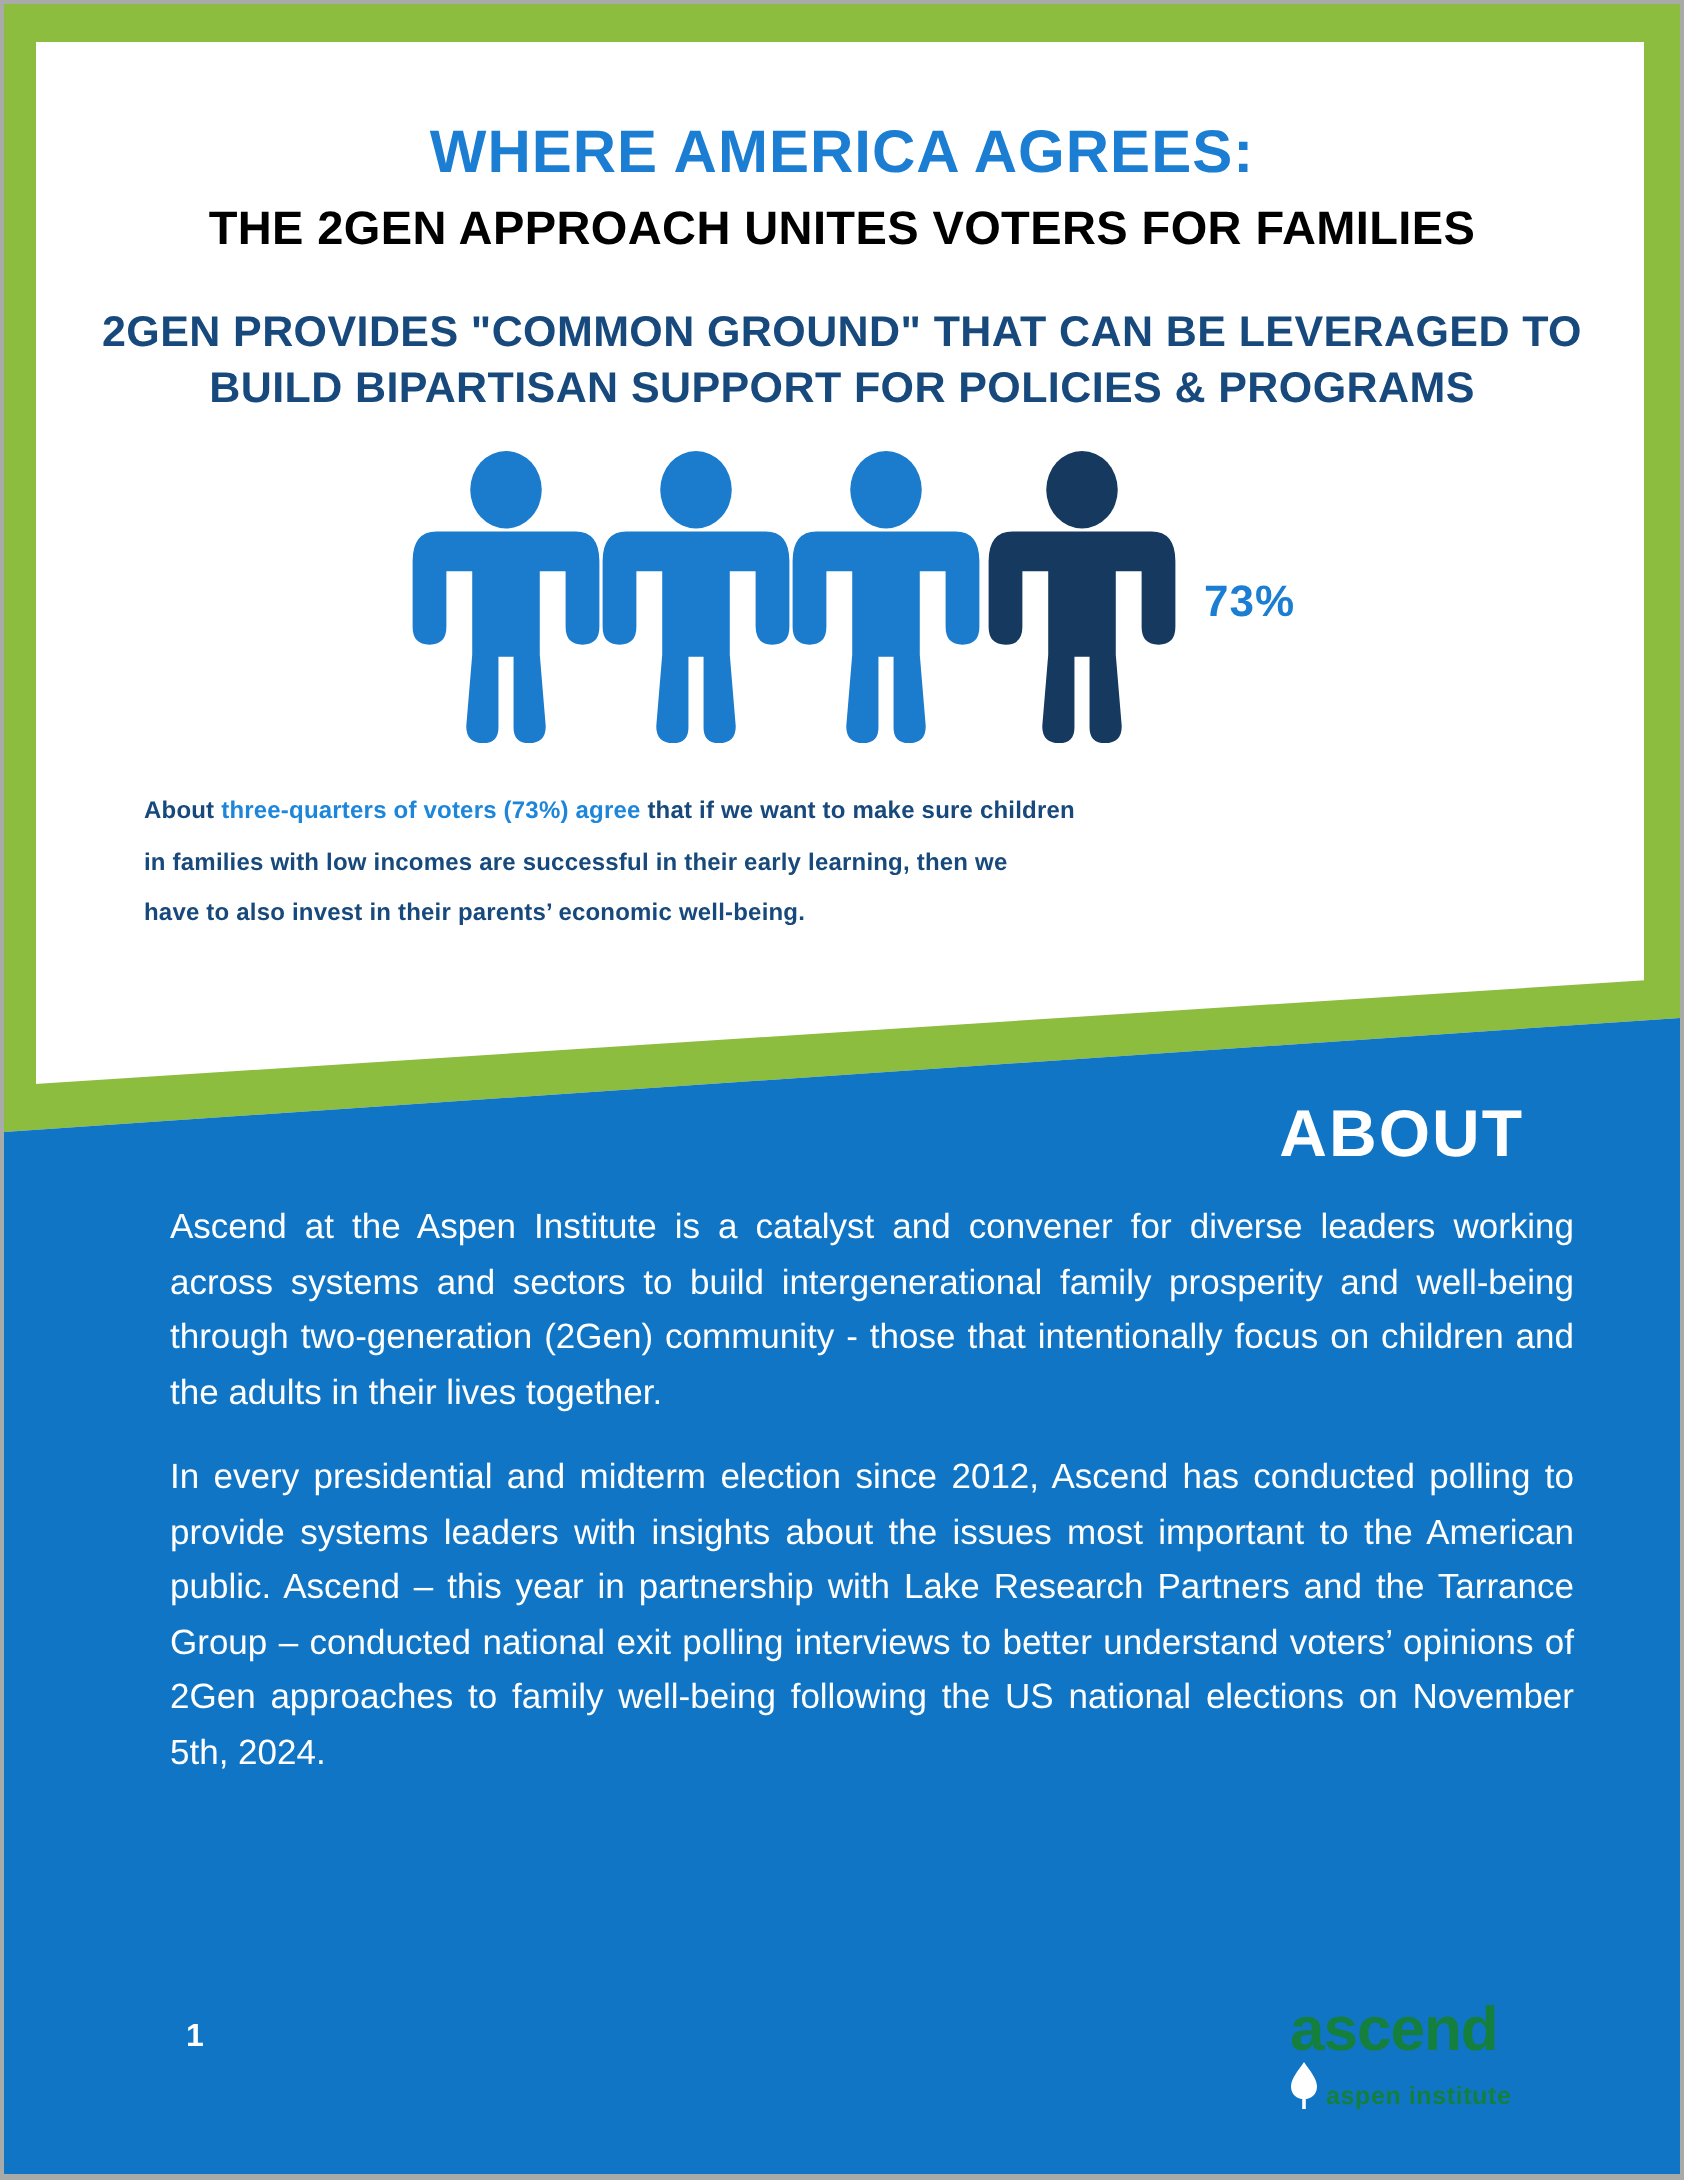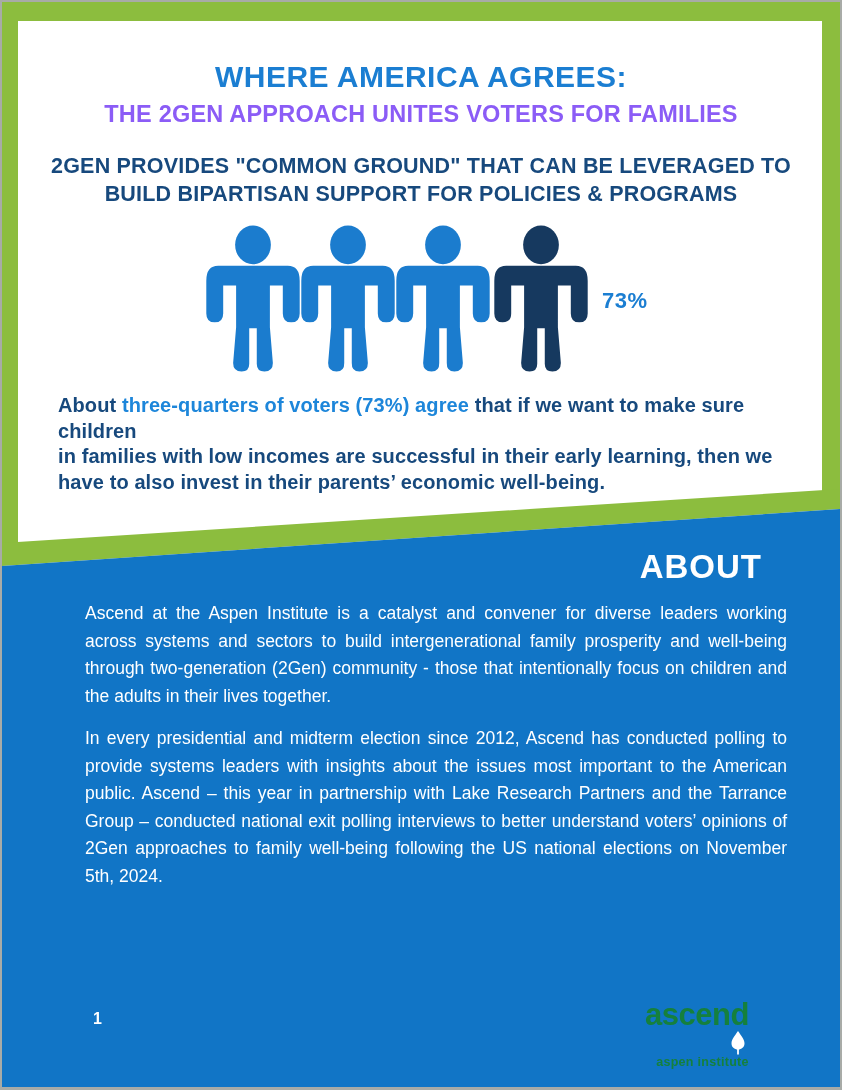--- a/index.html
+++ b/index.html
@@ -10,38 +10,38 @@
     border:2px solid #a8aba7;
     border-bottom-width:3px;
     background:#ffffff;
     overflow:hidden;
     font-family:"Liberation Sans", sans-serif;
   }
   #bg{position:absolute;left:0;top:0;}
   .abs{position:absolute;}
   .center{left:0;width:838px;text-align:center;}
   .title{top:58px;font-size:30px;font-weight:bold;color:#1b7ed2;letter-spacing:.5px;}
-  .subtitle{top:99px;font-size:23.5px;font-weight:bold;color:#8b5cf6;letter-spacing:.2px;}
+  .subtitle{top:99px;font-size:23.5px;font-weight:bold;color:#000000;letter-spacing:.2px;}
   .tagline{top:150px;font-size:21.5px;font-weight:bold;color:#17497d;line-height:28px;letter-spacing:.2px;}
   .person{position:absolute;top:221px;width:100px;height:154px;}
   .person .pfill{fill:#1b7cce;}
   .person.dark .pfill{fill:#16395f;}
   .pct{left:600px;top:286px;font-size:22px;font-weight:bold;color:#1b7ed2;letter-spacing:.5px;}
-  .caption{left:56px;top:391px;width:760px;font-size:20px;font-weight:bold;color:#17497d;line-height:25.5px;letter-spacing:.1px;}
+  .caption{left:70px;top:391px;width:760px;font-size:12px;font-weight:bold;color:#17497d;line-height:25.5px;letter-spacing:.1px;}
   .caption .hl{color:#1d86da;}
   .about-head{right:78px;top:546px;font-size:33px;font-weight:bold;color:#ffffff;letter-spacing:1px;}
   .body-copy{left:83px;top:598px;width:702px;color:#ffffff;font-size:17.5px;line-height:27.5px;text-align:justify;}
   .body-copy p{margin:0;}
   .body-copy p.p1{margin-bottom:15px;}
   .body-copy p.p2{margin-bottom:14px;}
   .link{text-underline-offset:3px;cursor:pointer;}
   .pagenum{left:91px;top:1008px;font-size:16px;font-weight:bold;color:#ffffff;}
   .logo{left:643px;top:998px;color:#15803d;}
   .logo .wordmark{font-size:31px;font-weight:bold;letter-spacing:-.5px;line-height:30px;}
-  .logo .subrow{display:flex;align-items:flex-end;margin-top:1px;flex-direction:column;}
+  .logo .subrow{display:flex;align-items:flex-end;margin-top:1px;}
   .logo .subrow svg{margin-right:4px;}
   .logo .subname{font-size:12.5px;font-weight:bold;letter-spacing:.3px;line-height:14px;}
 </style>
 </head>
 <body>
 
 <div id="page">
 
   <svg id="bg" width="838" height="1085" viewBox="0 0 838 1085">
     <rect x="0" y="0" width="838" height="19" fill="#8cbd3e"></rect>

